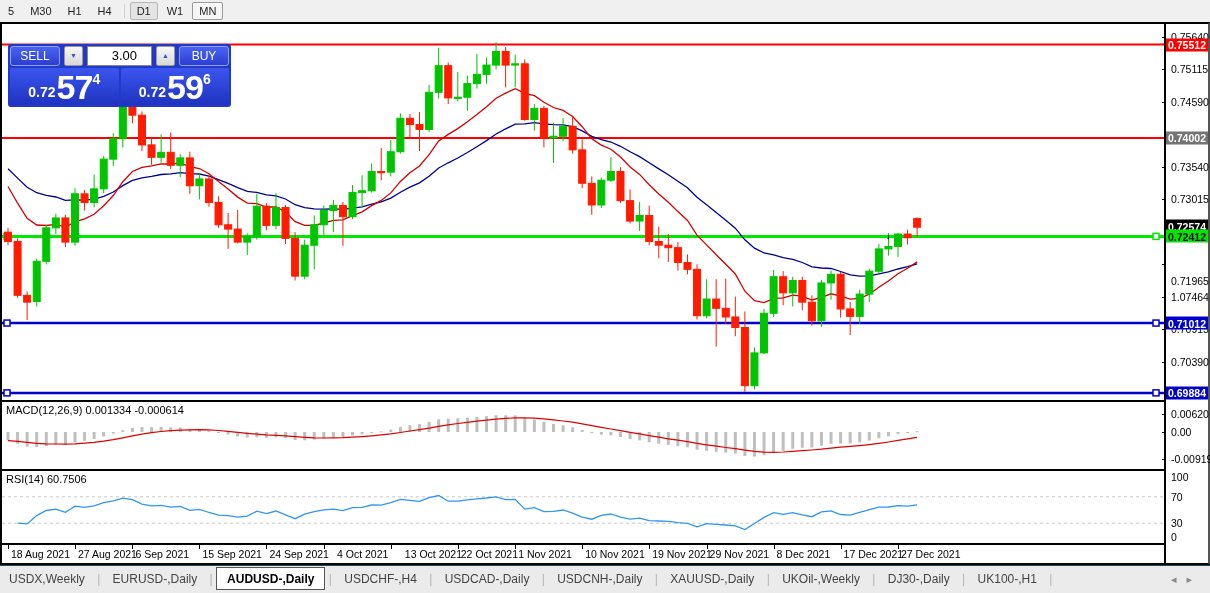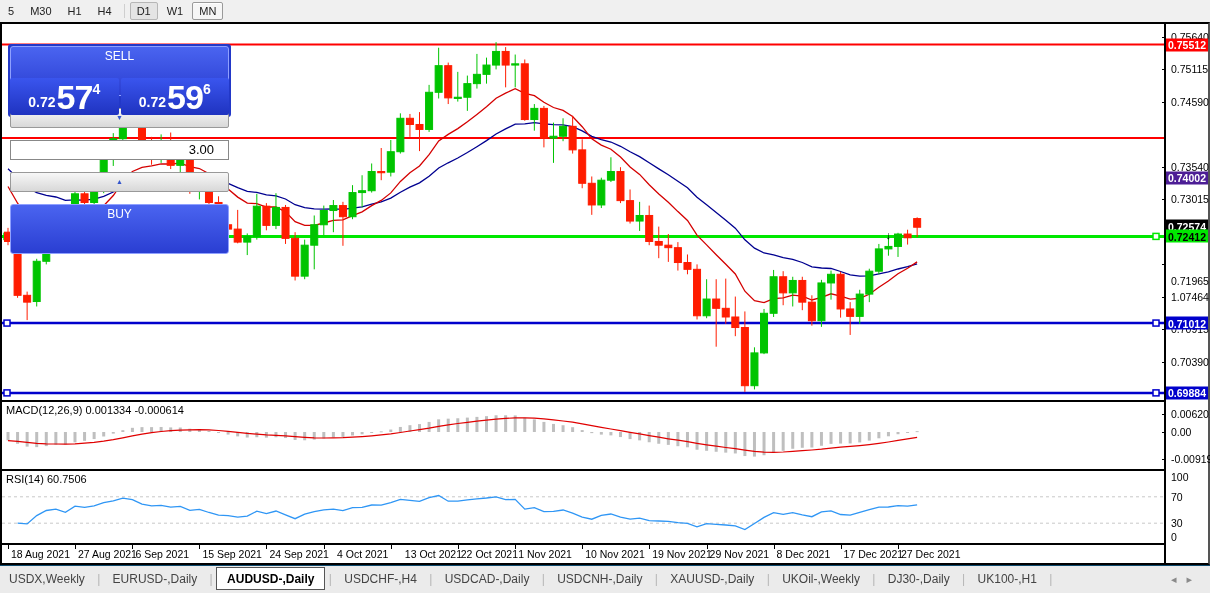--- a/index.html
+++ b/index.html
@@ -21,27 +21,27 @@
   #v-sep{position:absolute;left:1162px;top:0;width:2px;height:539px;background:#000;}
   #axis-col{position:absolute;left:1164px;top:0;width:42px;height:539px;background:#fff;}
   .axis-lbl{position:absolute;left:5px;font-size:10.5px;color:#000;white-space:nowrap;transform:translateY(-50%);}
   .axis-box{position:absolute;left:0px;width:42px;font-size:10.5px;font-weight:bold;text-align:center;
     transform:translateY(-50%);padding:0.5px 0;white-space:nowrap;}
   .axis-tick{position:absolute;left:-4px;width:4px;height:1px;background:#000;}
   #chart-title{position:absolute;left:6px;top:3px;font-size:12px;font-weight:bold;color:#000;z-index:6;}
   #chart-title .tri{font-size:9px;margin-right:4px;}
   #trade-panel{position:absolute;left:6px;top:20px;width:219px;z-index:7;background:#2238c8;
     border-radius:3px;padding:2px;}
-  #tp-row1{display:flex;gap:12px;height:20px;flex-direction:column;}
+  #tp-row1{display:flex;gap:4px;height:20px;}
   .tp-btn{flex:0 0 48px;background:linear-gradient(#4a64f0,#2a3ed2);border:1px solid #8fa0ff;border-radius:3px;
     color:#fff;font-size:12px;text-align:center;line-height:19px;}
   .spin{flex:0 0 17px;background:linear-gradient(#f7f7f7,#d8d8d8);border:1px solid #999;border-radius:2px;
     color:#3355cc;font-size:7px;text-align:center;line-height:18px;}
   #tp-vol{flex:1;background:#fff;border:1px solid #888;font-size:13px;text-align:right;padding-right:14px;line-height:18px;color:#000;}
-  #tp-row2{display:flex;gap:2px;margin-top:12px;height:37px;}
+  #tp-row2{display:flex;gap:2px;margin-top:2px;height:37px;}
   .tp-price{flex:1;background:linear-gradient(180deg,#3a55ee,#1f33c0);border-radius:2px;color:#fff;
     display:flex;align-items:flex-end;justify-content:center;padding-bottom:1px;}
   .tp-price .pfx{font-size:14px;font-weight:bold;margin:0 1px 4px 0;}
   .tp-price .big{font-size:34px;font-weight:bold;line-height:34px;letter-spacing:-1px;}
   .tp-price .sup{font-size:14px;font-weight:bold;align-self:flex-start;margin-top:3px;}
   .ind-title{position:absolute;left:4px;top:2px;font-size:11px;color:#000;z-index:3;}
   svg{position:absolute;left:0;top:0;}
   .date-lbl{position:absolute;top:3px;font-size:10.5px;color:#000;white-space:nowrap;}
   .date-tick{position:absolute;top:0;width:1px;height:4px;background:#000;}
   #tab-bar{position:absolute;left:0;top:565px;width:1210px;height:28px;background:#ebebeb;border-top:1px solid #0c4a6e;
@@ -452,21 +452,21 @@
       <div class="axis-tick" style="top: 175.073px;"></div>
       <div class="axis-lbl" style="top: 257px;">0.71965</div>
       <div class="axis-tick" style="top: 240.068px;"></div>
       <div class="axis-lbl" style="top: 272.566px;">1.07464</div>
       <div class="axis-tick" style="top: 272.566px;"></div>
       <div class="axis-lbl" style="top: 305.063px;">0.70915</div>
       <div class="axis-tick" style="top: 305.063px;"></div>
       <div class="axis-lbl" style="top: 337.561px;">0.70390</div>
       <div class="axis-tick" style="top: 337.561px;"></div>
       <div class="axis-box" style="top: 20.5092px; background: rgb(255, 0, 0); color: rgb(255, 255, 255);">0.75512</div>
-      <div class="axis-box" style="top: 113.978px; background: #4c1d95; color: rgb(255, 255, 255); margin-top: 40px;">0.74002</div>
+      <div class="axis-box" style="top: 113.978px; background: #737373; color: rgb(255, 255, 255);">0.74002</div>
       <div class="axis-box" style="top: 202.371px; background: rgb(0, 0, 0); color: rgb(255, 255, 255);">0.72574</div>
       <div class="axis-box" style="top: 212.399px; background: rgb(0, 232, 0); color: rgb(0, 0, 0);">0.72412</div>
       <div class="axis-box" style="top: 299.059px; background: rgb(0, 0, 204); color: rgb(255, 255, 255);">0.71012</div>
       <div class="axis-box" style="top: 368.882px; background: rgb(0, 0, 204); color: rgb(255, 255, 255);">0.69884</div>
       <div class="axis-lbl" style="top: 390.017px;">0.006201</div>
       <div class="axis-tick" style="top: 390.017px;"></div>
       <div class="axis-lbl" style="top: 408px;">0.00</div>
       <div class="axis-tick" style="top: 408px;"></div>
       <div class="axis-lbl" style="top: 434.671px;">-0.009197</div>
       <div class="axis-tick" style="top: 434.671px;"></div>

